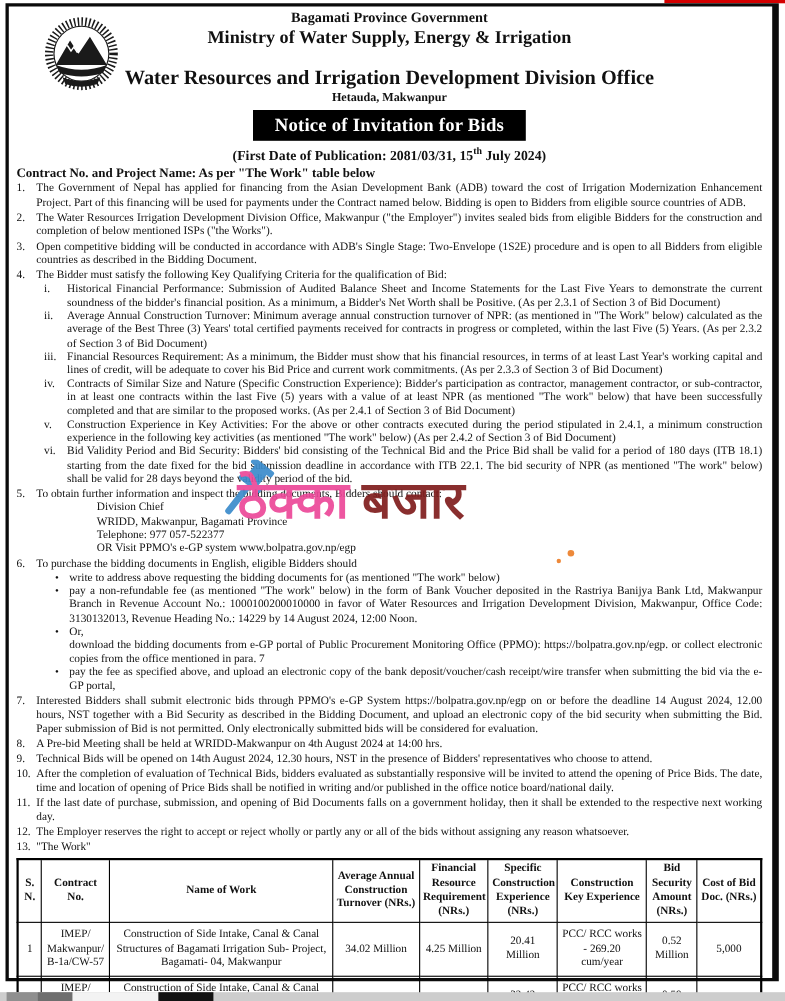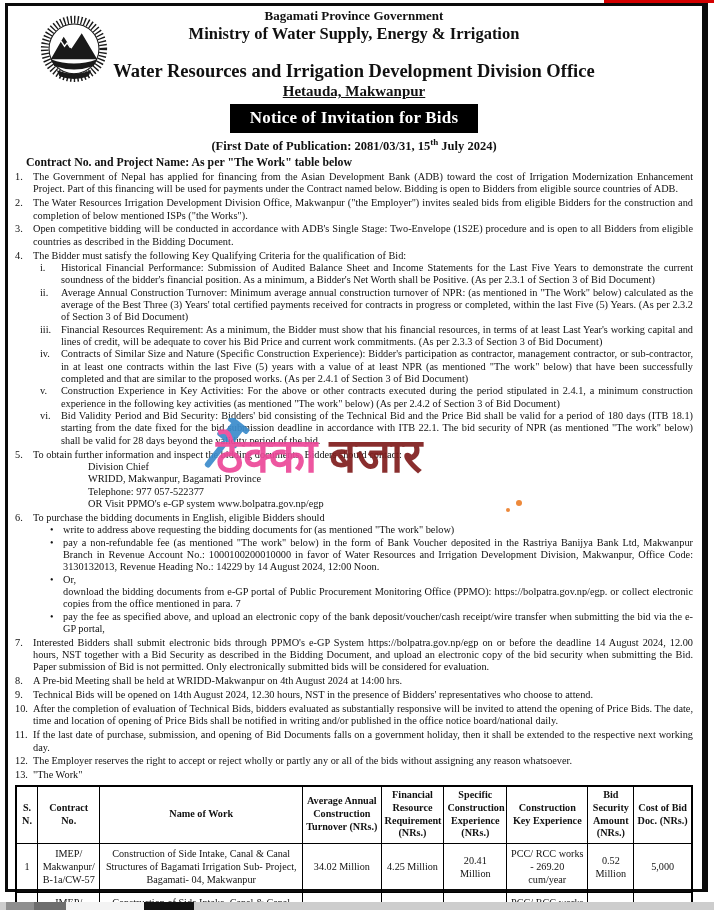--- a/index.html
+++ b/index.html
@@ -10,27 +10,27 @@
 
   .doc { position:absolute; top:3px; left:5px; width:703px; height:889px; box-sizing:border-box;
          border:3px solid #0b0b0b; border-right-width:6px; padding:3px 9px 12px 7px; background:#fff; }
 
   
   .header { position:relative; text-align:center; line-height:1.15; }
   .emblem { position:absolute; left:16px; top:4px; width:86px; height:82px; }
   .gov      { font-weight:bold; font-size:13px; }
   .ministry { font-weight:bold; font-size:16.5px; margin-top:1px; }
   .office   { font-weight:bold; font-size:18.5px; margin-top:17px; }
-  .loc      { font-weight:bold; font-size:15px; margin-top:1px;text-decoration:underline; }
+  .loc      { font-weight:bold; font-size:11px; margin-top:1px; }
   .notice-box { display:inline-block; background:#000; color:#fff; font-weight:bold;
                 font-size:17px; padding:4px 20px 5px; margin-top:4px; letter-spacing:.2px; }
   .pub { font-weight:bold; font-size:12.5px; margin-top:4px; }
   .pub sup { font-size:9px; }
 
-  .contract-line { font-weight:bold; font-size:11.8px; margin-top:2px; line-height:1.15;margin-left:11px; }
+  .contract-line { font-weight:bold; font-size:11.8px; margin-top:2px; line-height:1.15; }
 
   
   #notice-list { margin-top:2px; font-size:10.3px; line-height:1.2; }
   .li { display:flex; margin-bottom:1.5px; }
   .li > .num { flex:0 0 18px; }
   .li > .body { flex:1; min-width:0; }
   .ptext { text-align:justify; }
   .subli { display:flex; margin-left:7px; }
   .subli > .rnum { flex:0 0 21px; }
   .subli > .ptext { flex:1; }

